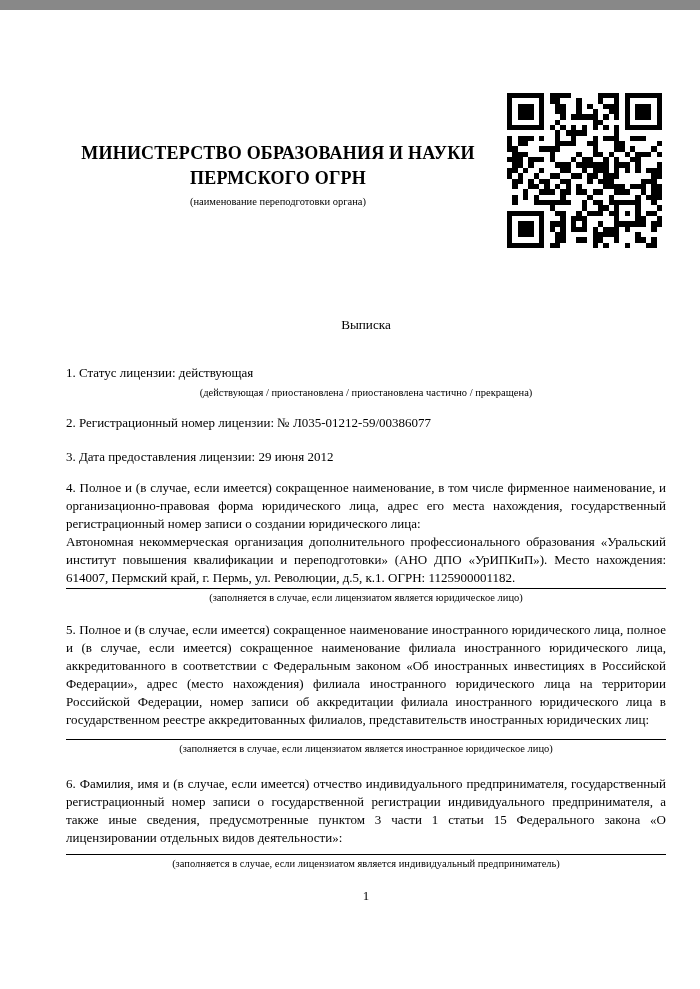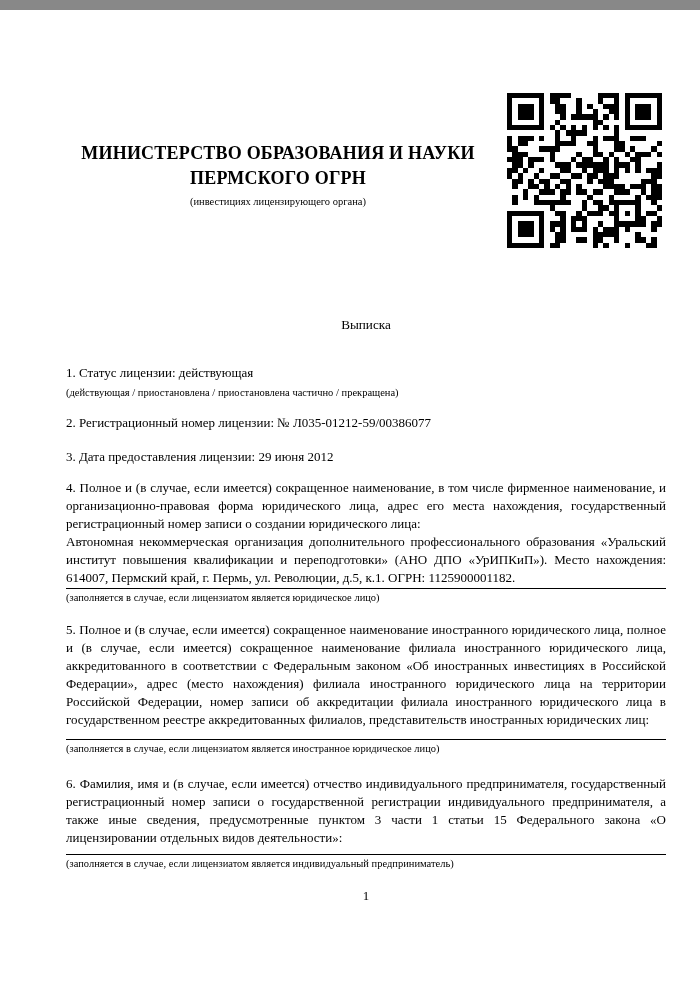--- a/index.html
+++ b/index.html
@@ -31,21 +31,21 @@
     position:absolute; left:507px; top:83px;
     width:155px; height:155px;
   }
   
   .content {
     position:absolute; left:66px; top:0; width:600px;
   }
   .doc-title { margin-top:304px; text-align:center; line-height:21.5px; font-size:13.2px; }
   .line-item { line-height:18px; }
   .para { text-align:justify; line-height:18px; }
-  .cap { font-size:10.5px; line-height:15px; }
+  .cap { font-size:10.5px; line-height:15px; text-align:center; }
   .rule { border-top:1.8px solid #000; height:0; }
   .i1 { margin-top:28px; }
   .cap-plain { margin-top:3px; }
   .i2 { margin-top:14px; }
   .i3 { margin-top:16px; }
   .i4 { margin-top:13px; }
   .rule-4 { margin-top:1px; }
   .i5 { margin-top:16px; }
   .rule-5 { margin-top:10px; }
   .i6 { margin-top:19px; }
@@ -55,21 +55,21 @@
   .page-num { margin-top:16px; text-align:center; line-height:18px; }
 </style>
 </head>
 <body>
 
 <div class="page">
 
   <div class="issuer">
     <div class="org-line">МИНИСТЕРСТВО ОБРАЗОВАНИЯ И НАУКИ</div>
     <div class="org-line">ПЕРМСКОГО ОГРН</div>
-    <div class="org-caption">(инвестициях лицензирующего органа)</div>
+    <div class="org-caption">(наименование переподготовки органа)</div>
   </div>
 
   <svg class="qr" viewBox="0 0 29 29" fill="#000" shape-rendering="crispEdges" xmlns="http://www.w3.org/2000/svg">
       <rect x="0" y="0" width="1" height="1"></rect>
       <rect x="1" y="0" width="1" height="1"></rect>
       <rect x="2" y="0" width="1" height="1"></rect>
       <rect x="3" y="0" width="1" height="1"></rect>
       <rect x="4" y="0" width="1" height="1"></rect>
       <rect x="5" y="0" width="1" height="1"></rect>
       <rect x="6" y="0" width="1" height="1"></rect>

